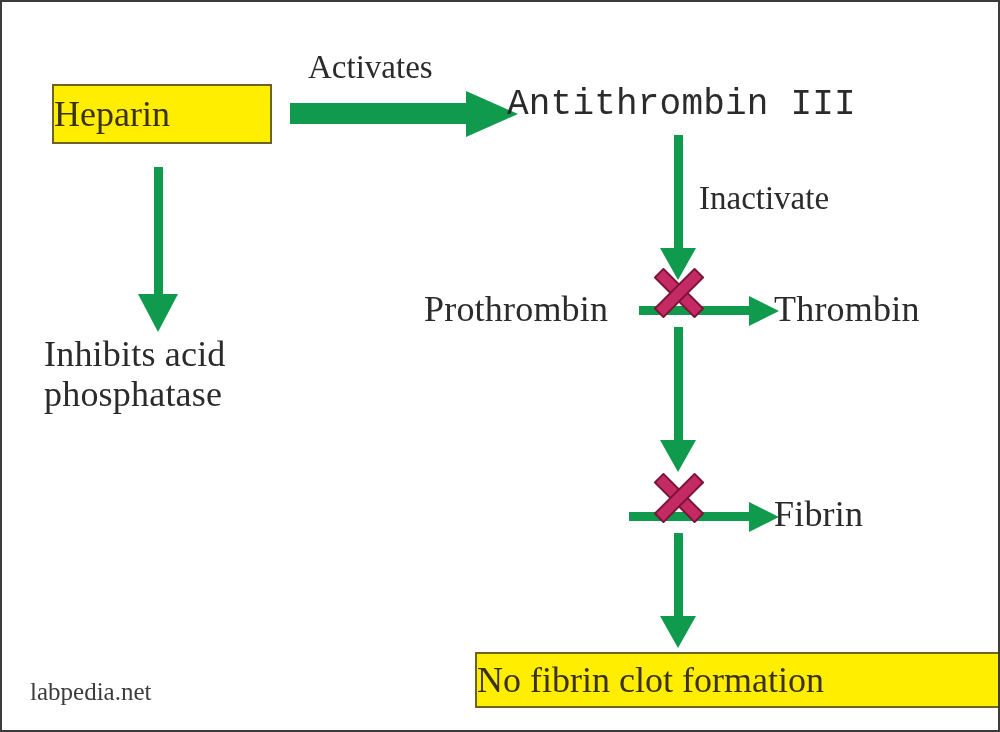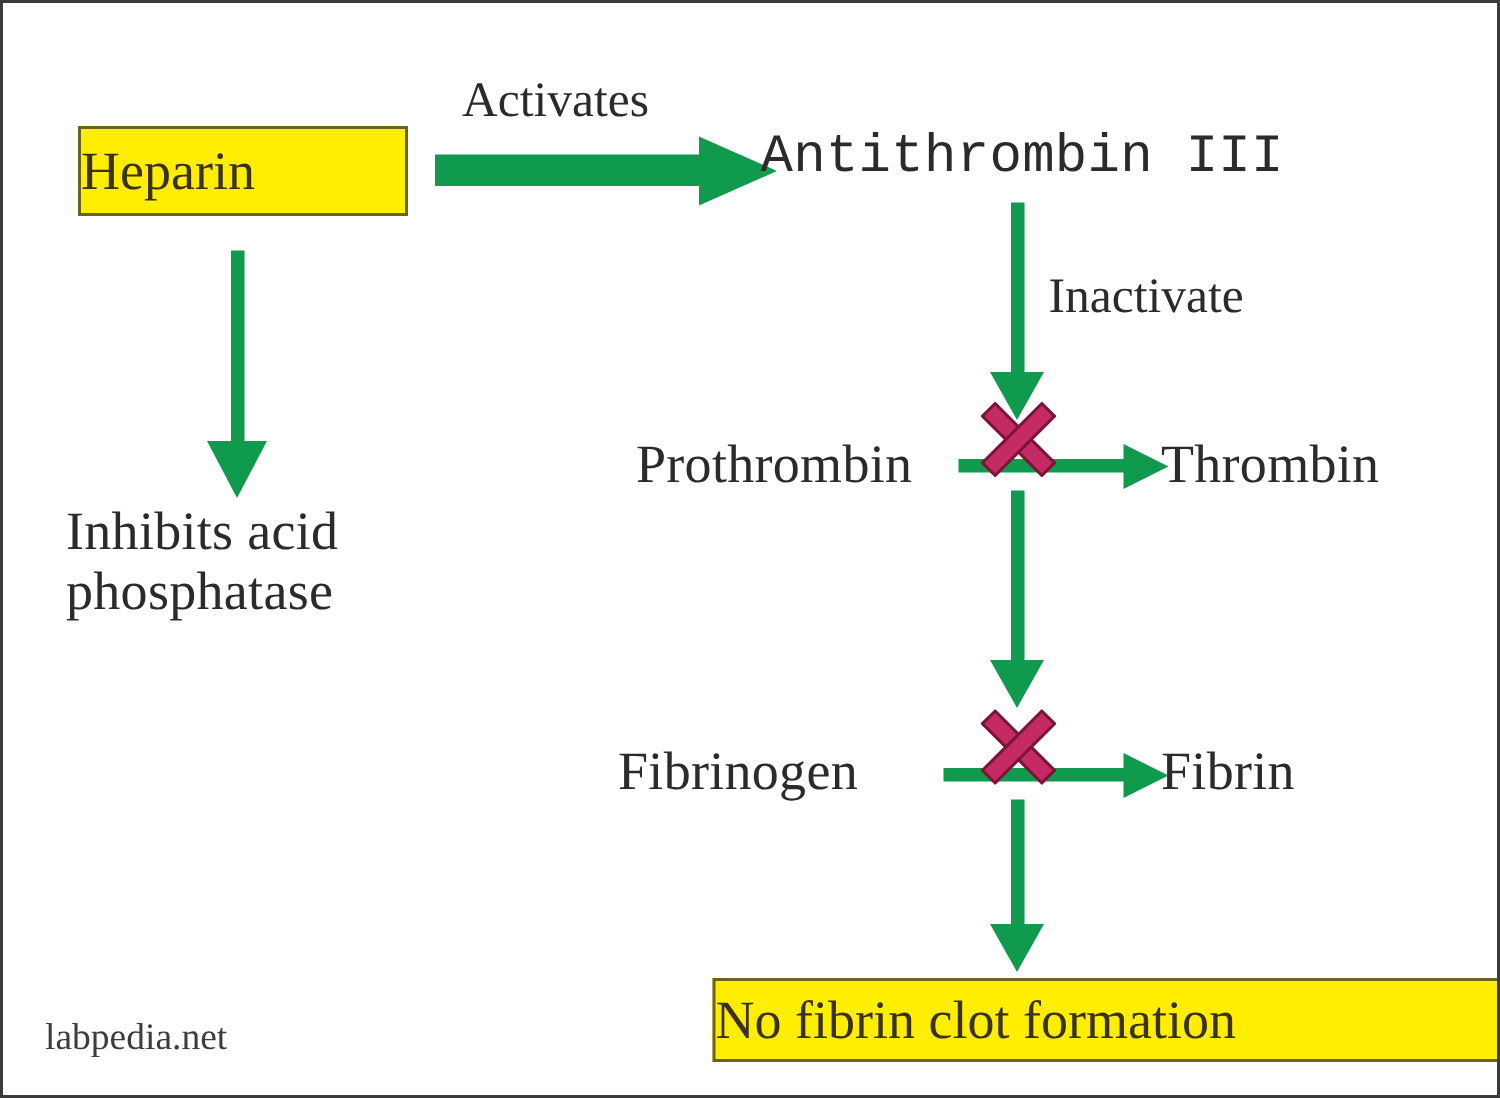--- a/index.html
+++ b/index.html
@@ -143,21 +143,20 @@
   <div class="node-text" style="left:772px; top:287px;">Thrombin</div>
 
   <div class="xmark" style="left:650px; top:264px;">
     <span class="a"></span>
       <span class="b"></span>
   </div>
 
   <div class="v-line" style="left:672px; top:325px; width:9px; height:120px;"></div>
   <div class="arrow-down" style="left:658px; top:438px; border-left-width:18px; border-right-width:18px; border-top-width:32px;"></div>
 
-  <div class="node-text" style="left:410px; top:492px;">Fibrinogen</div>
 
   <div class="h-line" style="left:627px; top:510px; width:124px; height:9px;"></div>
   <div class="arrow-right" style="left:747px; top:500px; border-top-width:15px; border-bottom-width:15px; border-left-width:30px;"></div>
 
   <div class="node-text" style="left:772px; top:492px;">Fibrin</div>
 
   <div class="xmark" style="left:650px; top:469px;">
     <span class="a"></span>
       <span class="b"></span>
   </div>

